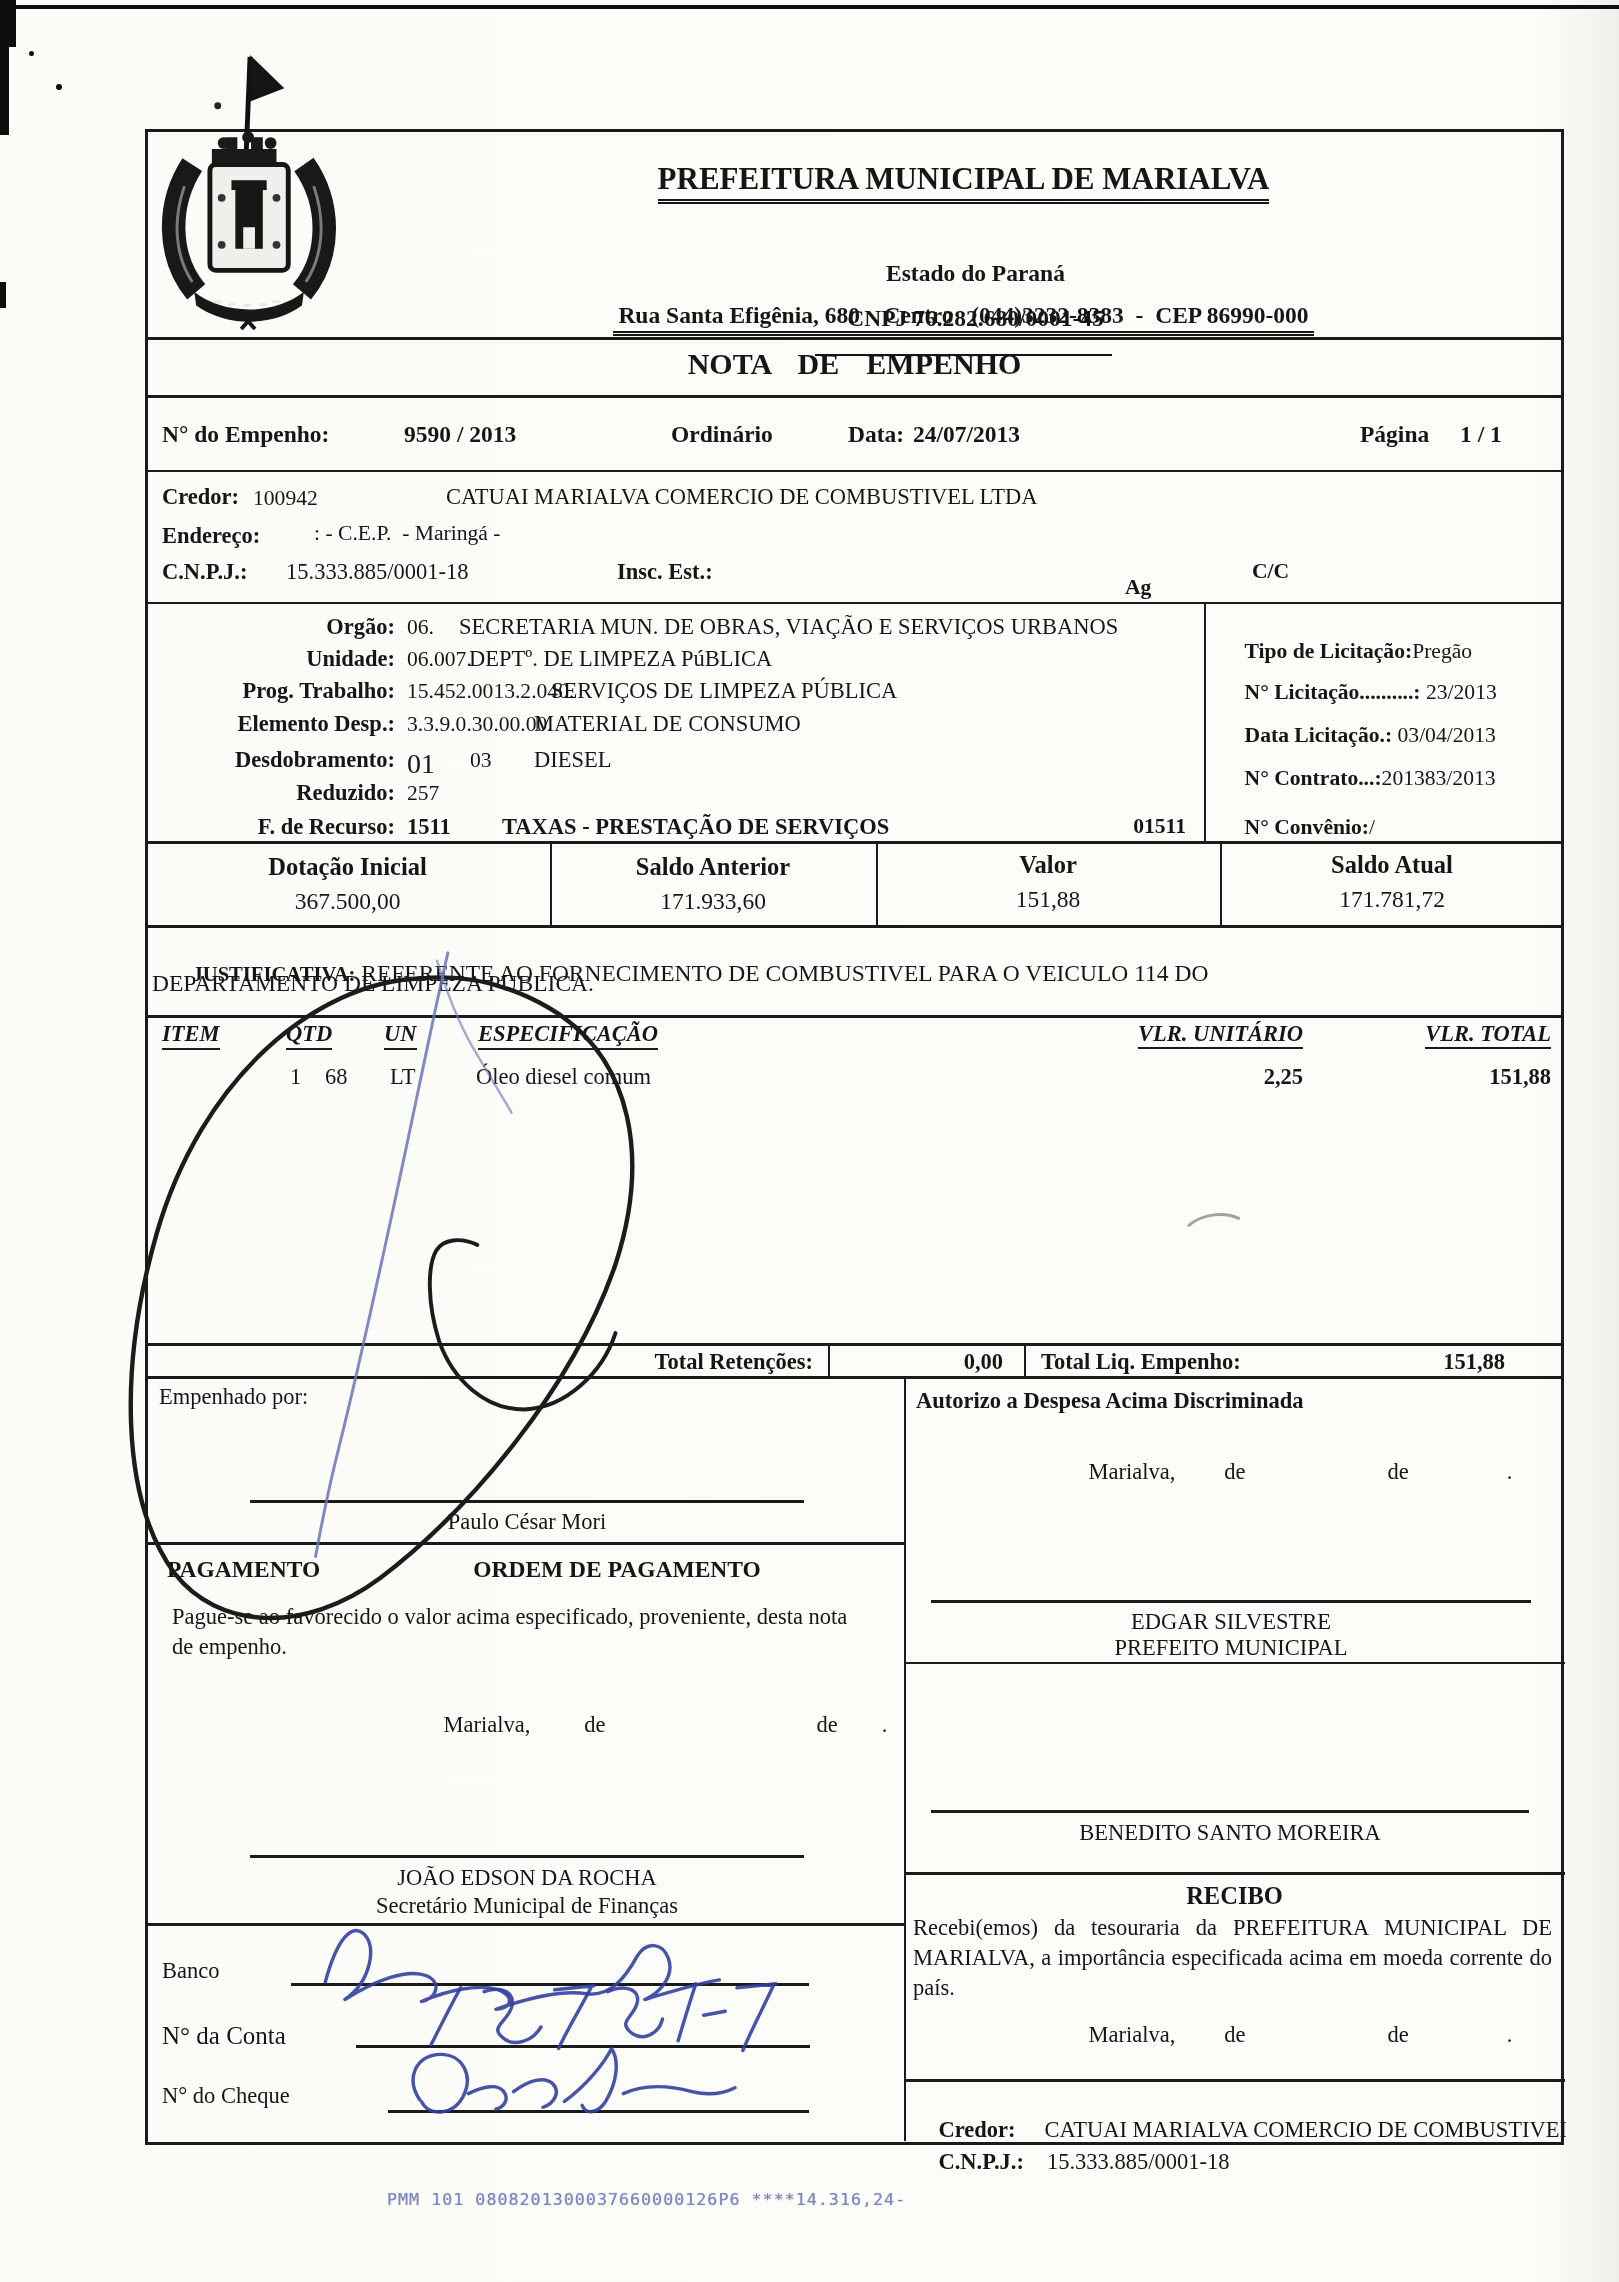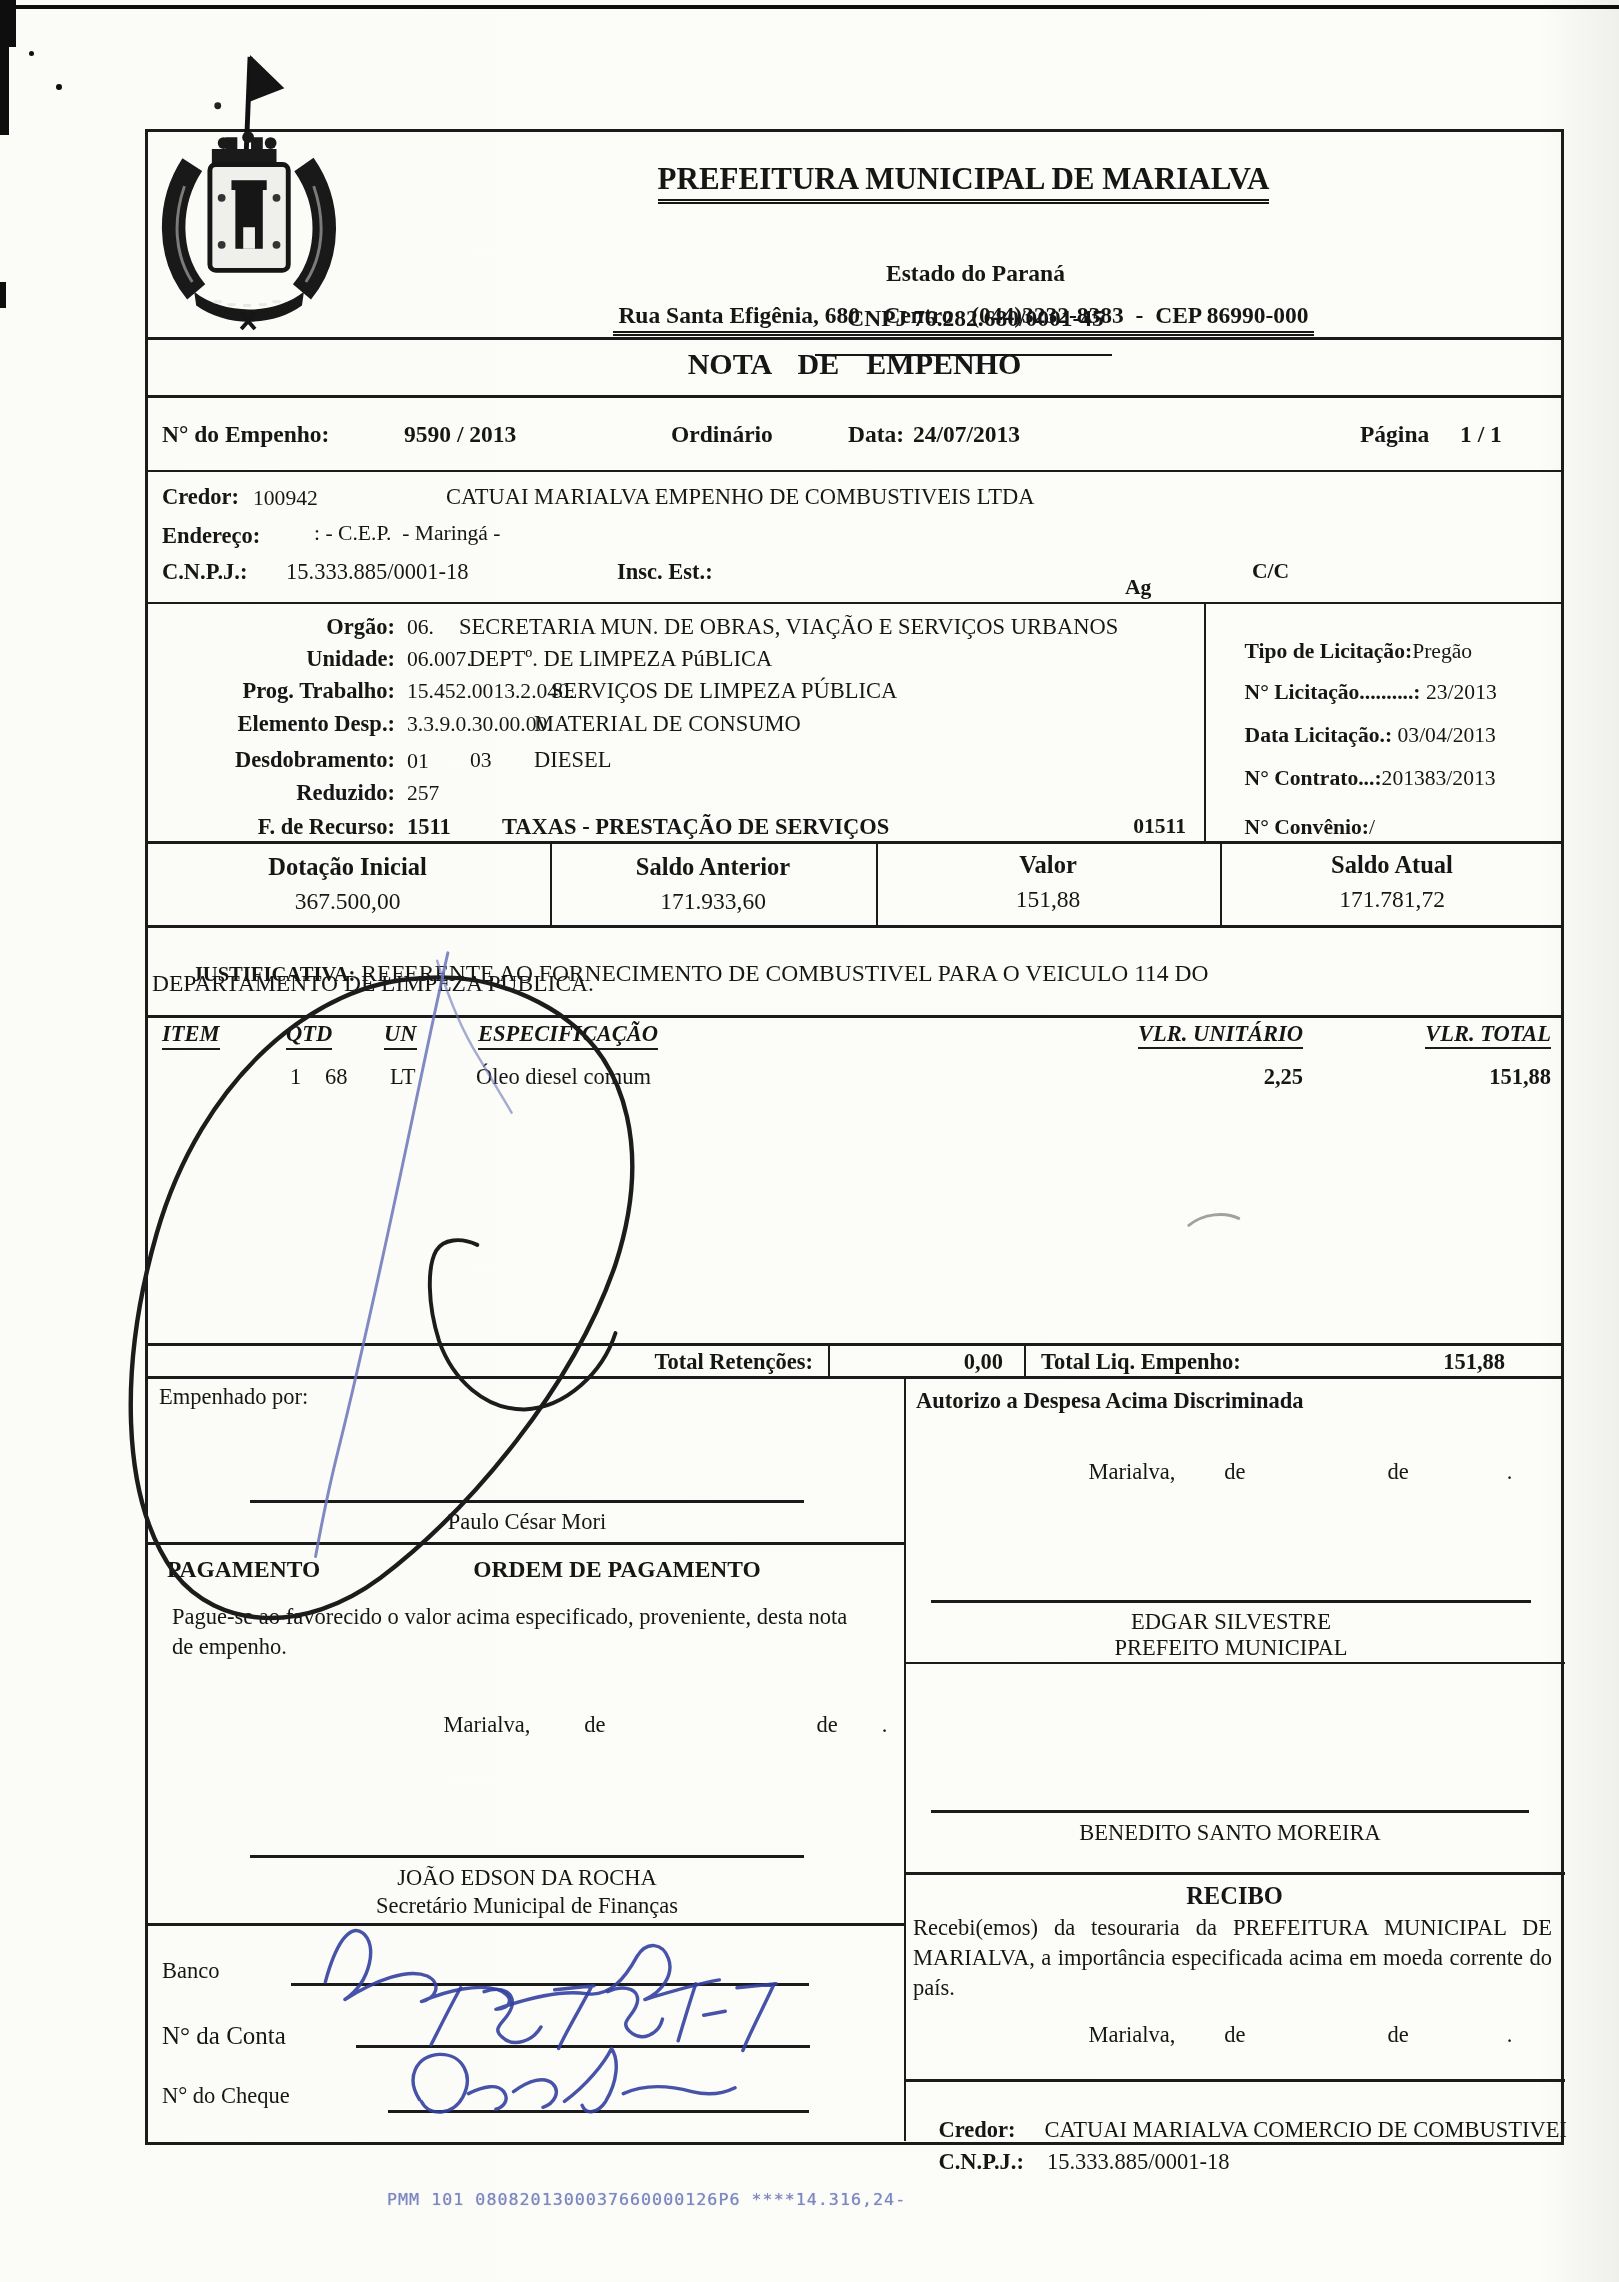--- a/index.html
+++ b/index.html
@@ -105,21 +105,21 @@
   <div class="t b" style="left:162px;top:421px;font-size:23.5px;">N° do Empenho:</div>
   <div class="t b" style="left:404px;top:421px;font-size:23.5px;">9590 / 2013</div>
   <div class="t b" style="left:671px;top:421px;font-size:23.5px;">Ordinário</div>
   <div class="t b" style="left:848px;top:421px;font-size:23.5px;">Data:</div>
   <div class="t b" style="left:913px;top:421px;font-size:23.5px;">24/07/2013</div>
   <div class="t b" style="left:1360px;top:421px;font-size:23.5px;">Página</div>
   <div class="t b" style="left:1460px;top:421px;font-size:23.5px;">1 / 1</div>
 
   <div class="t b" style="left:162px;top:484px;font-size:22.5px;">Credor:</div>
   <div class="t" style="left:253px;top:486px;font-size:21.6px;">100942</div>
-  <div class="t" style="left:446px;top:484px;font-size:22.5px;">CATUAI MARIALVA EMPENHO DE COMBUSTIVEIS LTDA</div>
+  <div class="t" style="left:446px;top:484px;font-size:22.5px;">CATUAI MARIALVA COMERCIO DE COMBUSTIVEL LTDA</div>
   <div class="t b" style="left:162px;top:523px;font-size:22.5px;">Endereço:</div>
   <div class="t" style="left:314px;top:521px;font-size:21.6px;">: - C.E.P.  - Maringá -</div>
   <div class="t b" style="left:162px;top:559px;font-size:22.5px;">C.N.P.J.:</div>
   <div class="t" style="left:286px;top:559px;font-size:22.5px;">15.333.885/0001-18</div>
   <div class="t b" style="left:617px;top:559px;font-size:22.5px;">Insc. Est.:</div>
   <div class="t b" style="left:1125px;top:575px;font-size:21.6px;">Ag</div>
   <div class="t b" style="left:1252px;top:559px;font-size:21.6px;">C/C</div>
 
   <div class="t b rt" style="left:142px;top:614px;width:253px;font-size:22.5px;">Orgão:</div>
   <div class="t" style="left:407px;top:615px;font-size:21.6px;">06.</div>
@@ -131,21 +131,21 @@
 
   <div class="t b rt" style="left:142px;top:678px;width:253px;font-size:22.5px;">Prog. Trabalho:</div>
   <div class="t" style="left:407px;top:679px;font-size:21.6px;">15.452.0013.2.040.</div>
   <div class="t" style="left:551px;top:678px;font-size:22.5px;">SERVIÇOS DE LIMPEZA PÚBLICA</div>
 
   <div class="t b rt" style="left:142px;top:711px;width:253px;font-size:22.5px;">Elemento Desp.:</div>
   <div class="t" style="left:407px;top:712px;font-size:21.6px;">3.3.9.0.30.00.00.</div>
   <div class="t" style="left:534px;top:711px;font-size:22.5px;">MATERIAL DE CONSUMO</div>
 
   <div class="t b rt" style="left:142px;top:747px;width:253px;font-size:22.5px;">Desdobramento:</div>
-  <div class="t" style="left:407px;top:748px;font-size:22px;">01</div>
+  <div class="t" style="left:407px;top:748px;font-size:28px;">01</div>
   <div class="t" style="left:470px;top:748px;font-size:21.6px;">03</div>
   <div class="t" style="left:534px;top:747px;font-size:22.5px;">DIESEL</div>
 
   <div class="t b rt" style="left:142px;top:780px;width:253px;font-size:22.5px;">Reduzido:</div>
   <div class="t" style="left:407px;top:781px;font-size:21.6px;">257</div>
 
   <div class="t b rt" style="left:142px;top:814px;width:253px;font-size:22.5px;">F. de Recurso:</div>
   <div class="t b" style="left:407px;top:814px;font-size:22.5px;">1511</div>
   <div class="t b" style="left:502px;top:814px;font-size:22.5px;">TAXAS - PRESTAÇÃO DE SERVIÇOS</div>
   <div class="t rt" style="left:1068px;top:814px;width:118px;font-size:21.6px;font-weight:bold;">01511</div>

